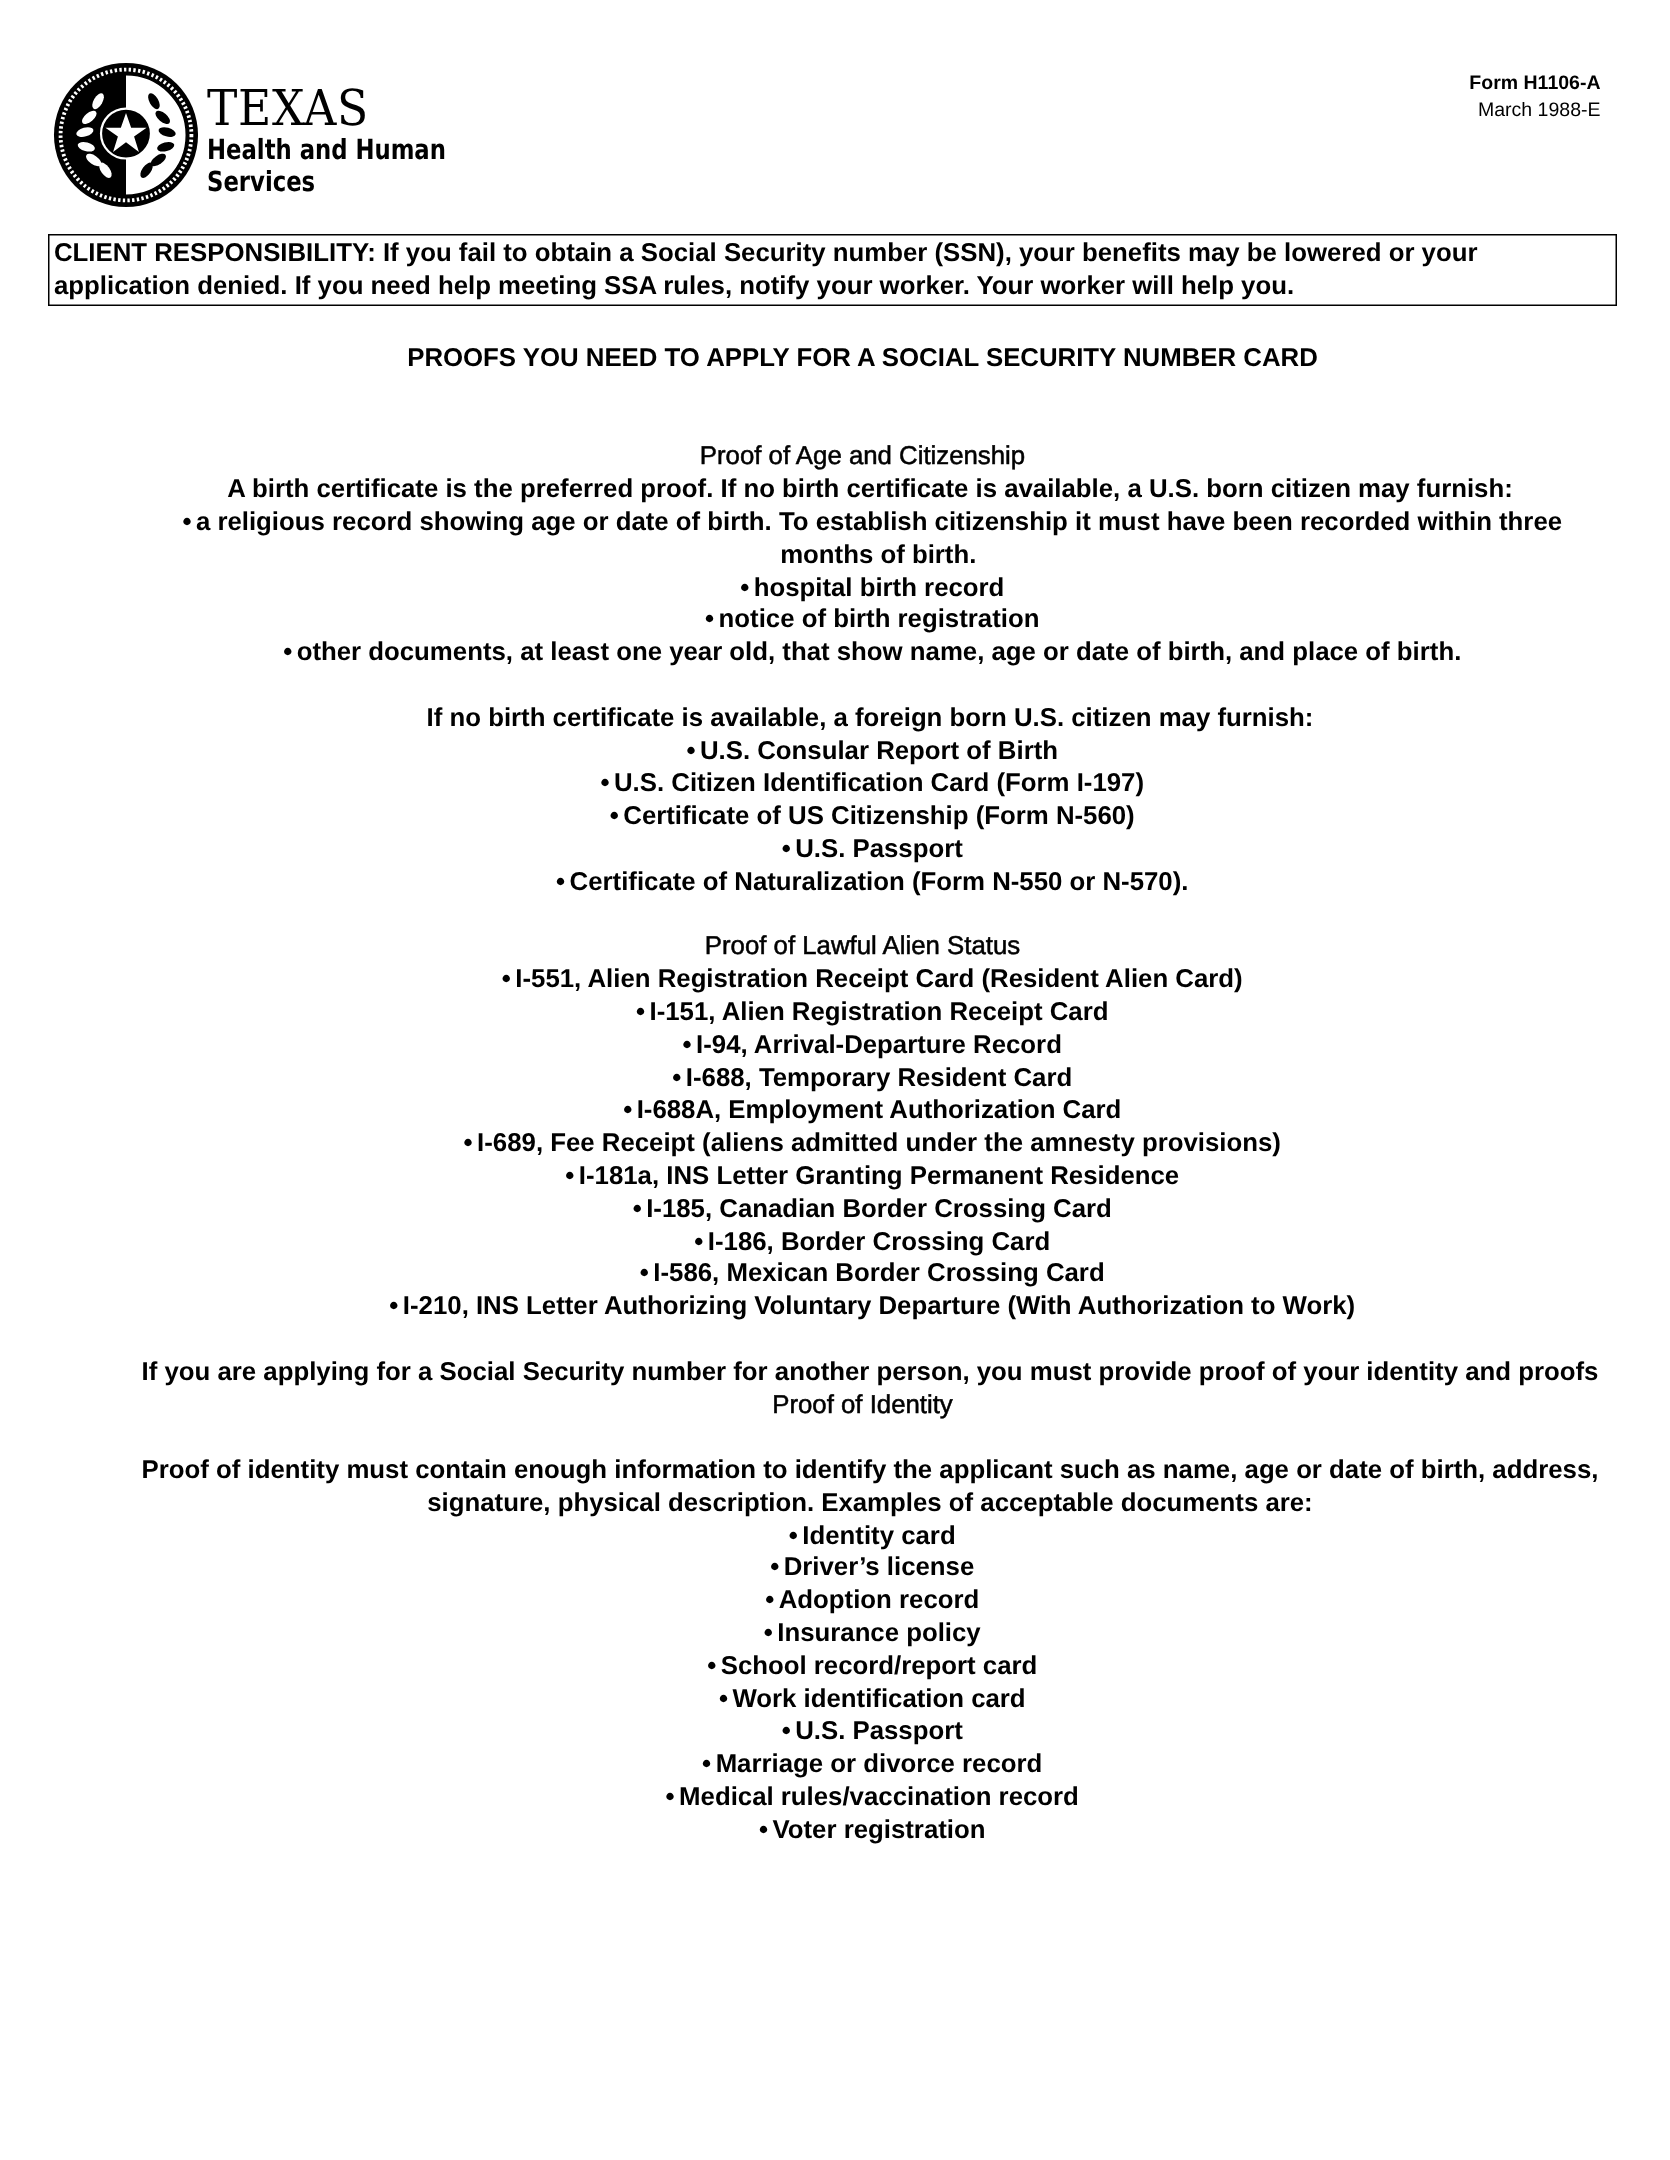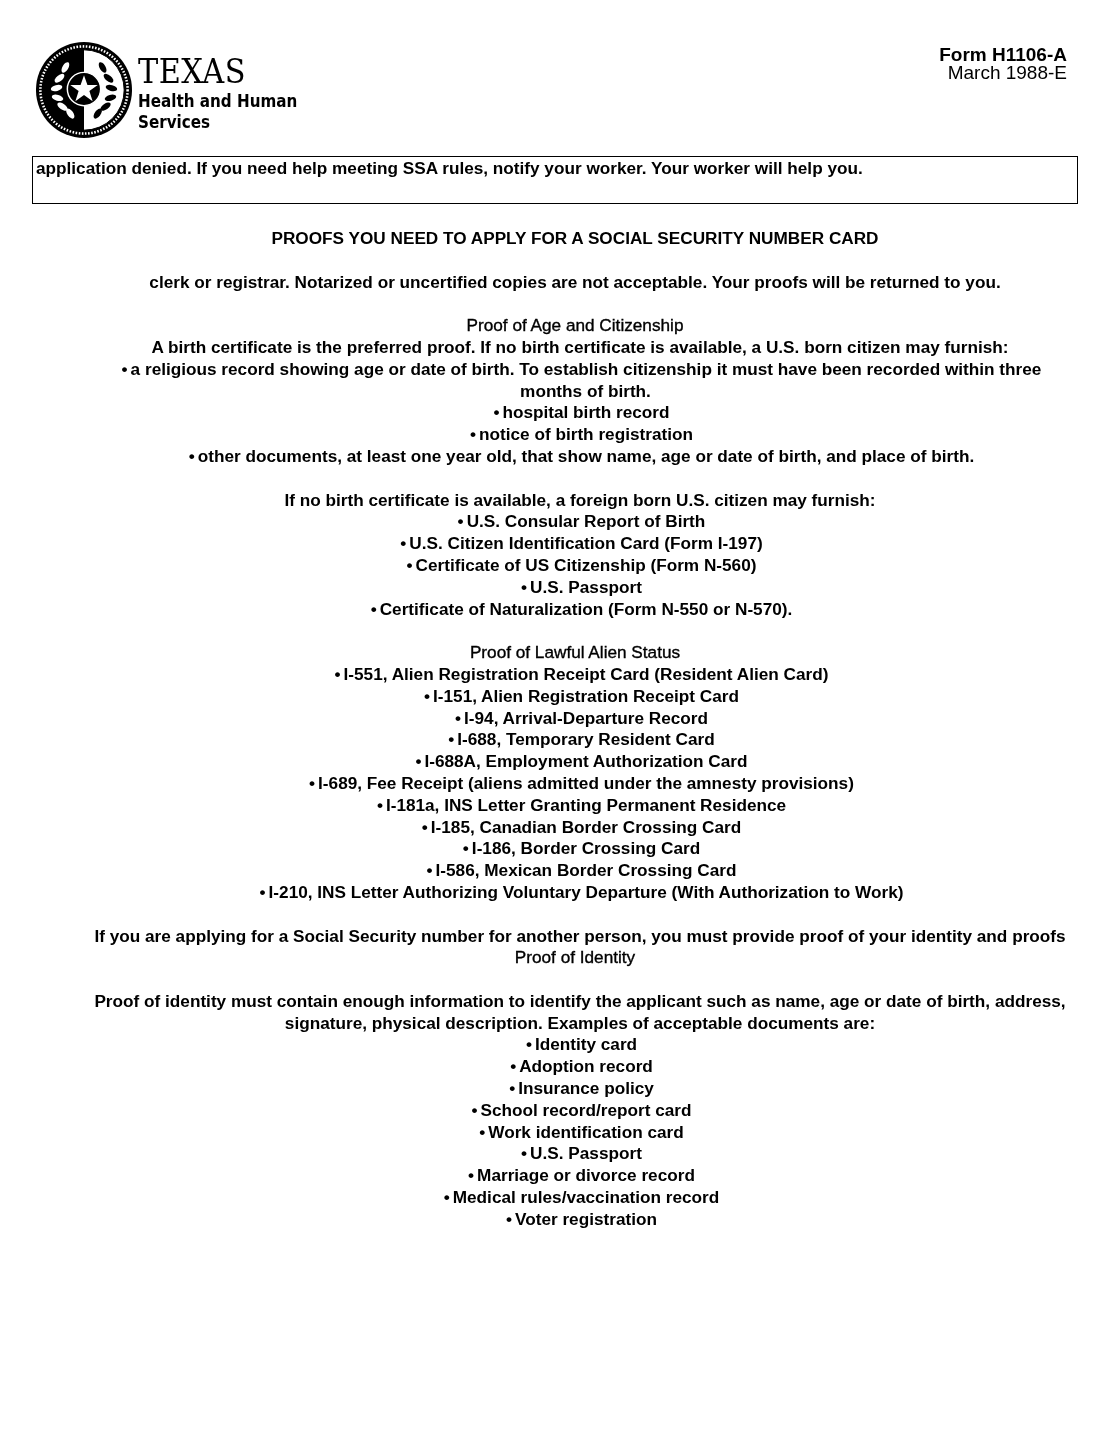--- a/index.html
+++ b/index.html
@@ -12,21 +12,21 @@
   .agency { position: absolute; left: 138px; top: 54px; }
   .agency-texas {
     font-family: "DejaVu Serif", "Liberation Serif", serif;
     font-size: 33px; line-height: 36px; letter-spacing: 0.5px; transform: scaleX(0.92); transform-origin: left;
   }
   .agency-sub {
     font-family: "DejaVu Sans", sans-serif; font-weight: bold;
     font-size: 18.5px; line-height: 21px; transform: scaleX(0.82); transform-origin: left; white-space: nowrap;
   }
   .form-id {
-    position: absolute; right: 46px; top: 46px; text-align: right; font-size: 19px; line-height: 18px;
+    position: absolute; right: 46px; top: 46px; text-align: right; font-size: 13px; line-height: 18px;
   }
   .form-number { font-weight: bold; }
 
   .notice-box {
     position: absolute; left: 32px; top: 156px; width: 1046px; height: 48px;
     border: 1px solid #000; box-sizing: border-box; padding: 1px 0 0 3px;
   }
   .txt {
     font-weight: bold; font-size: 17.2px; line-height: 21.8px; white-space: nowrap;
   }
@@ -73,27 +73,27 @@
     <div class="agency-sub">Health and Human</div>
     <div class="agency-sub">Services</div>
   </div>
   <div class="form-id">
     <div class="form-number">Form H1106-A</div>
     <div>March 1988-E</div>
   </div>
 </div>
 
 <div class="notice-box">
+  <span class="txt line">CLIENT RESPONSIBILITY: If you fail to obtain a Social Security number (SSN), your benefits may be lowered or your</span>
   <span class="txt line">application denied. If you need help meeting SSA rules, notify your worker. Your worker will help you.</span>
 </div>
 
 <div class="content">
   <span class="txt line">PROOFS YOU NEED TO APPLY FOR A SOCIAL SECURITY NUMBER CARD</span>
   <div class="gap"></div>
-  <span class="txt line">clerk or registrar. Notarized or uncertified copies are not acceptable. Your proofs will be returned to you.</span>
   <div class="gap"></div>
 
   <section>
     <span class="txt line sec-title">Proof of Age and Citizenship</span>
     <span class="txt line ind1">A birth certificate is the preferred proof. If no birth certificate is available, a U.S. born citizen may furnish:</span>
     <div>
       <span class="txt line bullet-item"><span class="dot">•</span><span>a religious record showing age or date of birth. To establish citizenship it must have been recorded within three</span></span>
       <span class="txt line ind2">months of birth.</span>
       <span class="txt line bullet-item"><span class="dot">•</span><span>hospital birth record</span></span>
       <span class="txt line bullet-item"><span class="dot">•</span><span>notice of birth registration</span></span>
@@ -130,20 +130,21 @@
   <div class="gap"></div>
 
   <section>
     <span class="txt line ind1">If you are applying for a Social Security number for another person, you must provide proof of your identity and proofs</span>
     <span class="txt line sec-title">Proof of Identity</span>
     <div class="gap"></div>
     <span class="txt line ind1">Proof of identity must contain enough information to identify the applicant such as name, age or date of birth, address,</span>
     <span class="txt line ind1">signature, physical description. Examples of acceptable documents are:</span>
     <div>
       <span class="txt line bullet-item"><span class="dot">•</span><span>Identity card</span></span>
+      <span class="txt line bullet-item"><span class="dot">•</span><span>Driver’s license</span></span>
       <span class="txt line bullet-item"><span class="dot">•</span><span>Adoption record</span></span>
       <span class="txt line bullet-item"><span class="dot">•</span><span>Insurance policy</span></span>
       <span class="txt line bullet-item"><span class="dot">•</span><span>School record/report card</span></span>
       <span class="txt line bullet-item"><span class="dot">•</span><span>Work identification card</span></span>
       <span class="txt line bullet-item"><span class="dot">•</span><span>U.S. Passport</span></span>
       <span class="txt line bullet-item"><span class="dot">•</span><span>Marriage or divorce record</span></span>
       <span class="txt line bullet-item"><span class="dot">•</span><span>Medical rules/vaccination record</span></span>
       <span class="txt line bullet-item"><span class="dot">•</span><span>Voter registration</span></span>
     </div>
   </section>

